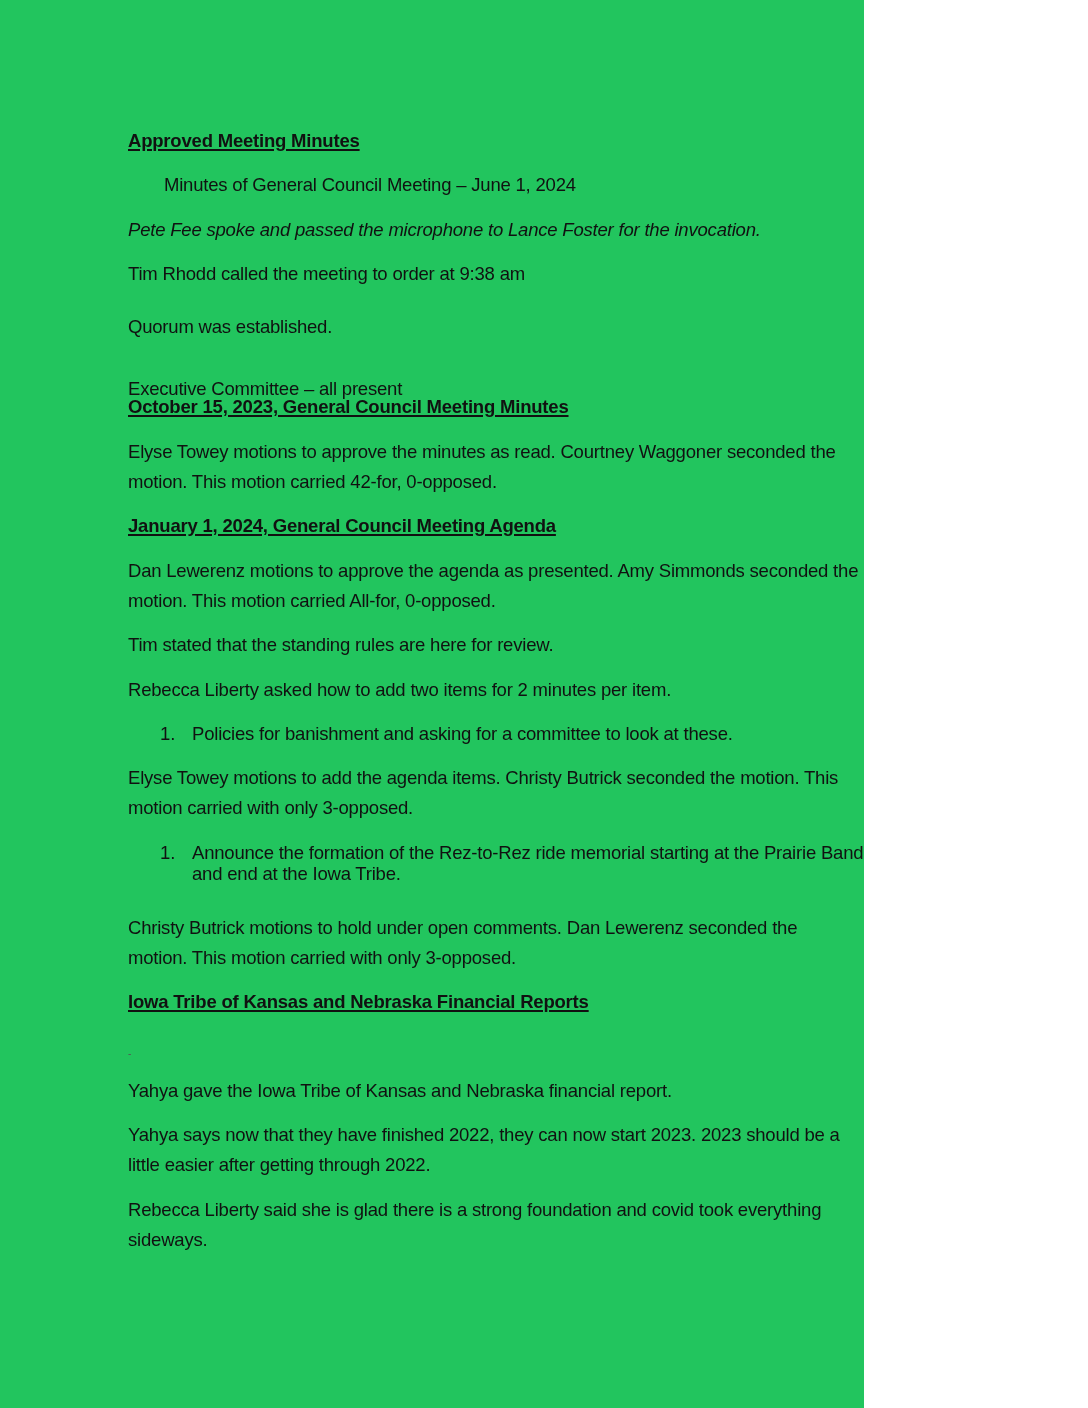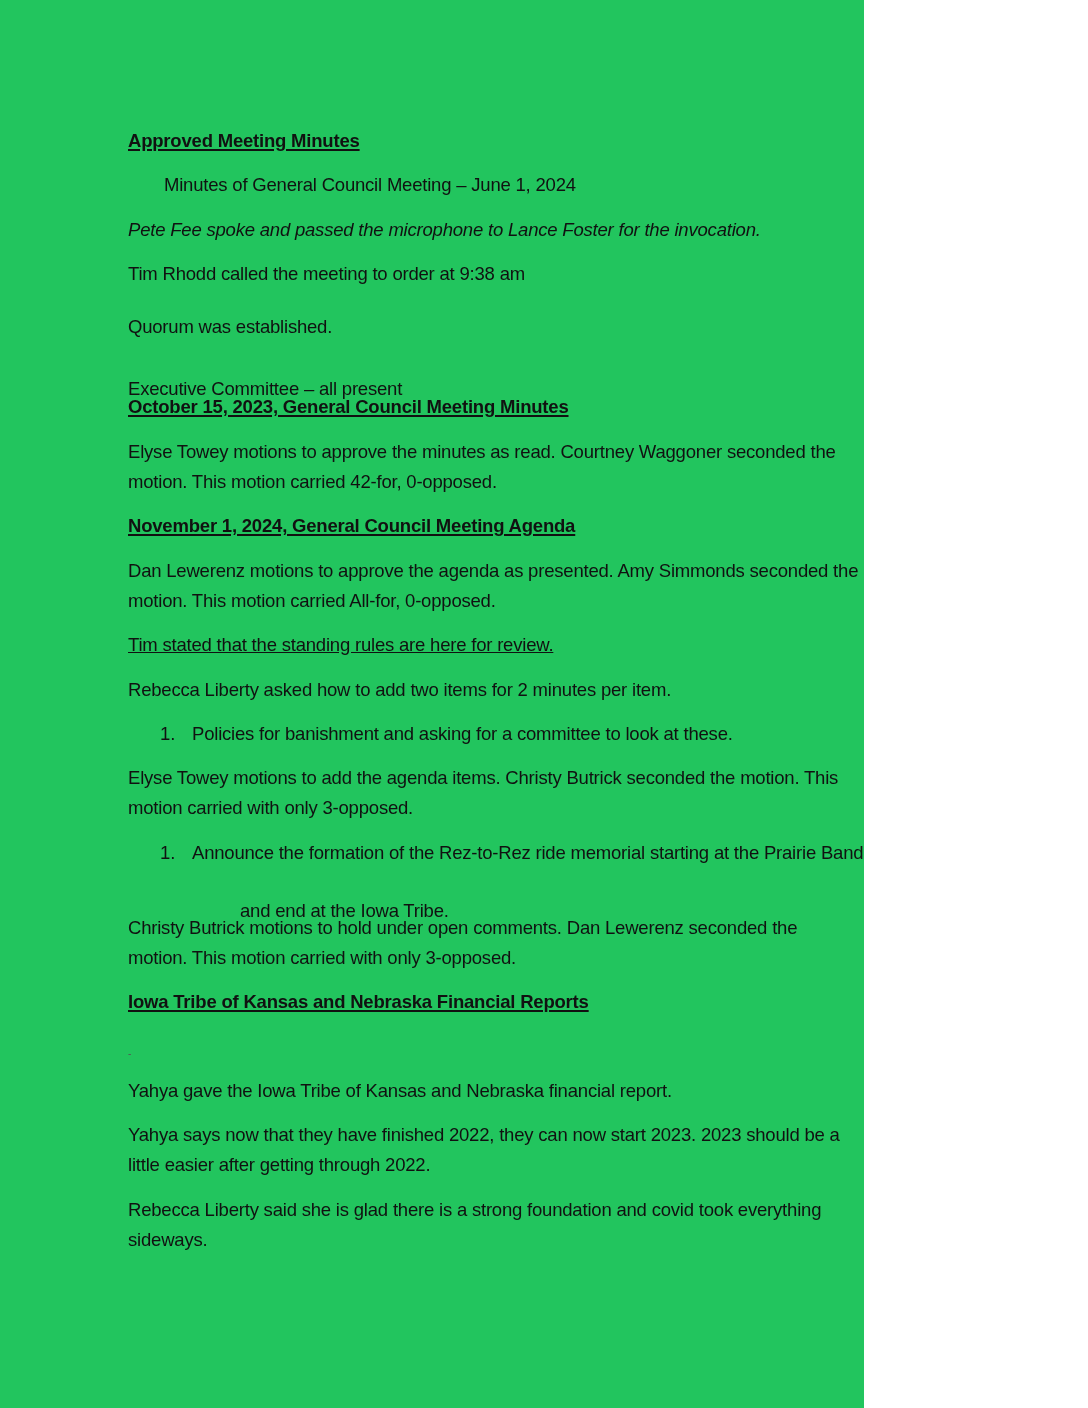--- a/index.html
+++ b/index.html
@@ -68,35 +68,35 @@
 
   <div class="line" style="top:215px;font-style:italic;">Pete Fee spoke and passed the microphone to Lance Foster for the invocation.</div>
   <div class="line" style="top:259px;">Tim Rhodd called the meeting to order at 9:38 am</div>
   <div class="line" style="top:304px;margin-top:8px;">Quorum was established.</div>
   <div class="line" style="top:348px;margin-top:26px;">Executive Committee – all present</div>
 
   <div class="line heading" style="top:392px;">October 15, 2023, General Council Meeting Minutes</div>
   <div class="line" style="top:437px;">Elyse Towey motions to approve the minutes as read. Courtney Waggoner seconded the</div>
   <div class="line" style="top:467px;">motion. This motion carried 42-for, 0-opposed.</div>
 
-  <div class="line heading" style="top:511px;">November 1, 2024, General Council Meeting Agenda</div>
+  <div class="line heading" style="top:511px;">January 1, 2024, General Council Meeting Agenda</div>
   <div class="line" style="top:556px;">Dan Lewerenz motions to approve the agenda as presented. Amy Simmonds seconded the</div>
   <div class="line" style="top:586px;">motion. This motion carried All-for, 0-opposed.</div>
-  <div class="line" style="top:630px;text-decoration:underline;">Tim stated that the standing rules are here for review.</div>
+  <div class="line" style="top:630px;">Tim stated that the standing rules are here for review.</div>
   <div class="line" style="top:675px;">Rebecca Liberty asked how to add two items for 2 minutes per item.</div>
 
   <div class="list-num" style="top:719px;">1.</div>
   <div class="list-text" style="top:719px;">Policies for banishment and asking for a committee to look at these.</div>
 
   <div class="line" style="top:763px;">Elyse Towey motions to add the agenda items. Christy Butrick seconded the motion. This</div>
   <div class="line" style="top:793px;">motion carried with only 3-opposed.</div>
 
   <div class="list-num" style="top:838px;">1.</div>
   <div class="list-text" style="top:838px;">Announce the formation of the Rez-to-Rez ride memorial starting at the Prairie Band</div>
-  <div class="list-text" style="top:896px;margin-left:48px;">and end at the Iowa Tribe.</div>
+  <div class="list-text" style="top:859px;">and end at the Iowa Tribe.</div>
 
   <div class="line" style="top:913px;">Christy Butrick motions to hold under open comments. Dan Lewerenz seconded the</div>
   <div class="line" style="top:943px;">motion. This motion carried with only 3-opposed.</div>
 
   <div class="line heading" style="top:987px;">Iowa Tribe of Kansas and Nebraska Financial Reports</div>
   <div class="dash" style="top:1048px;">-</div>
 
   <div class="line" style="top:1076px;">Yahya gave the Iowa Tribe of Kansas and Nebraska financial report.</div>
   <div class="line" style="top:1120px;">Yahya says now that they have finished 2022, they can now start 2023. 2023 should be a</div>
   <div class="line" style="top:1150px;">little easier after getting through 2022.</div>

